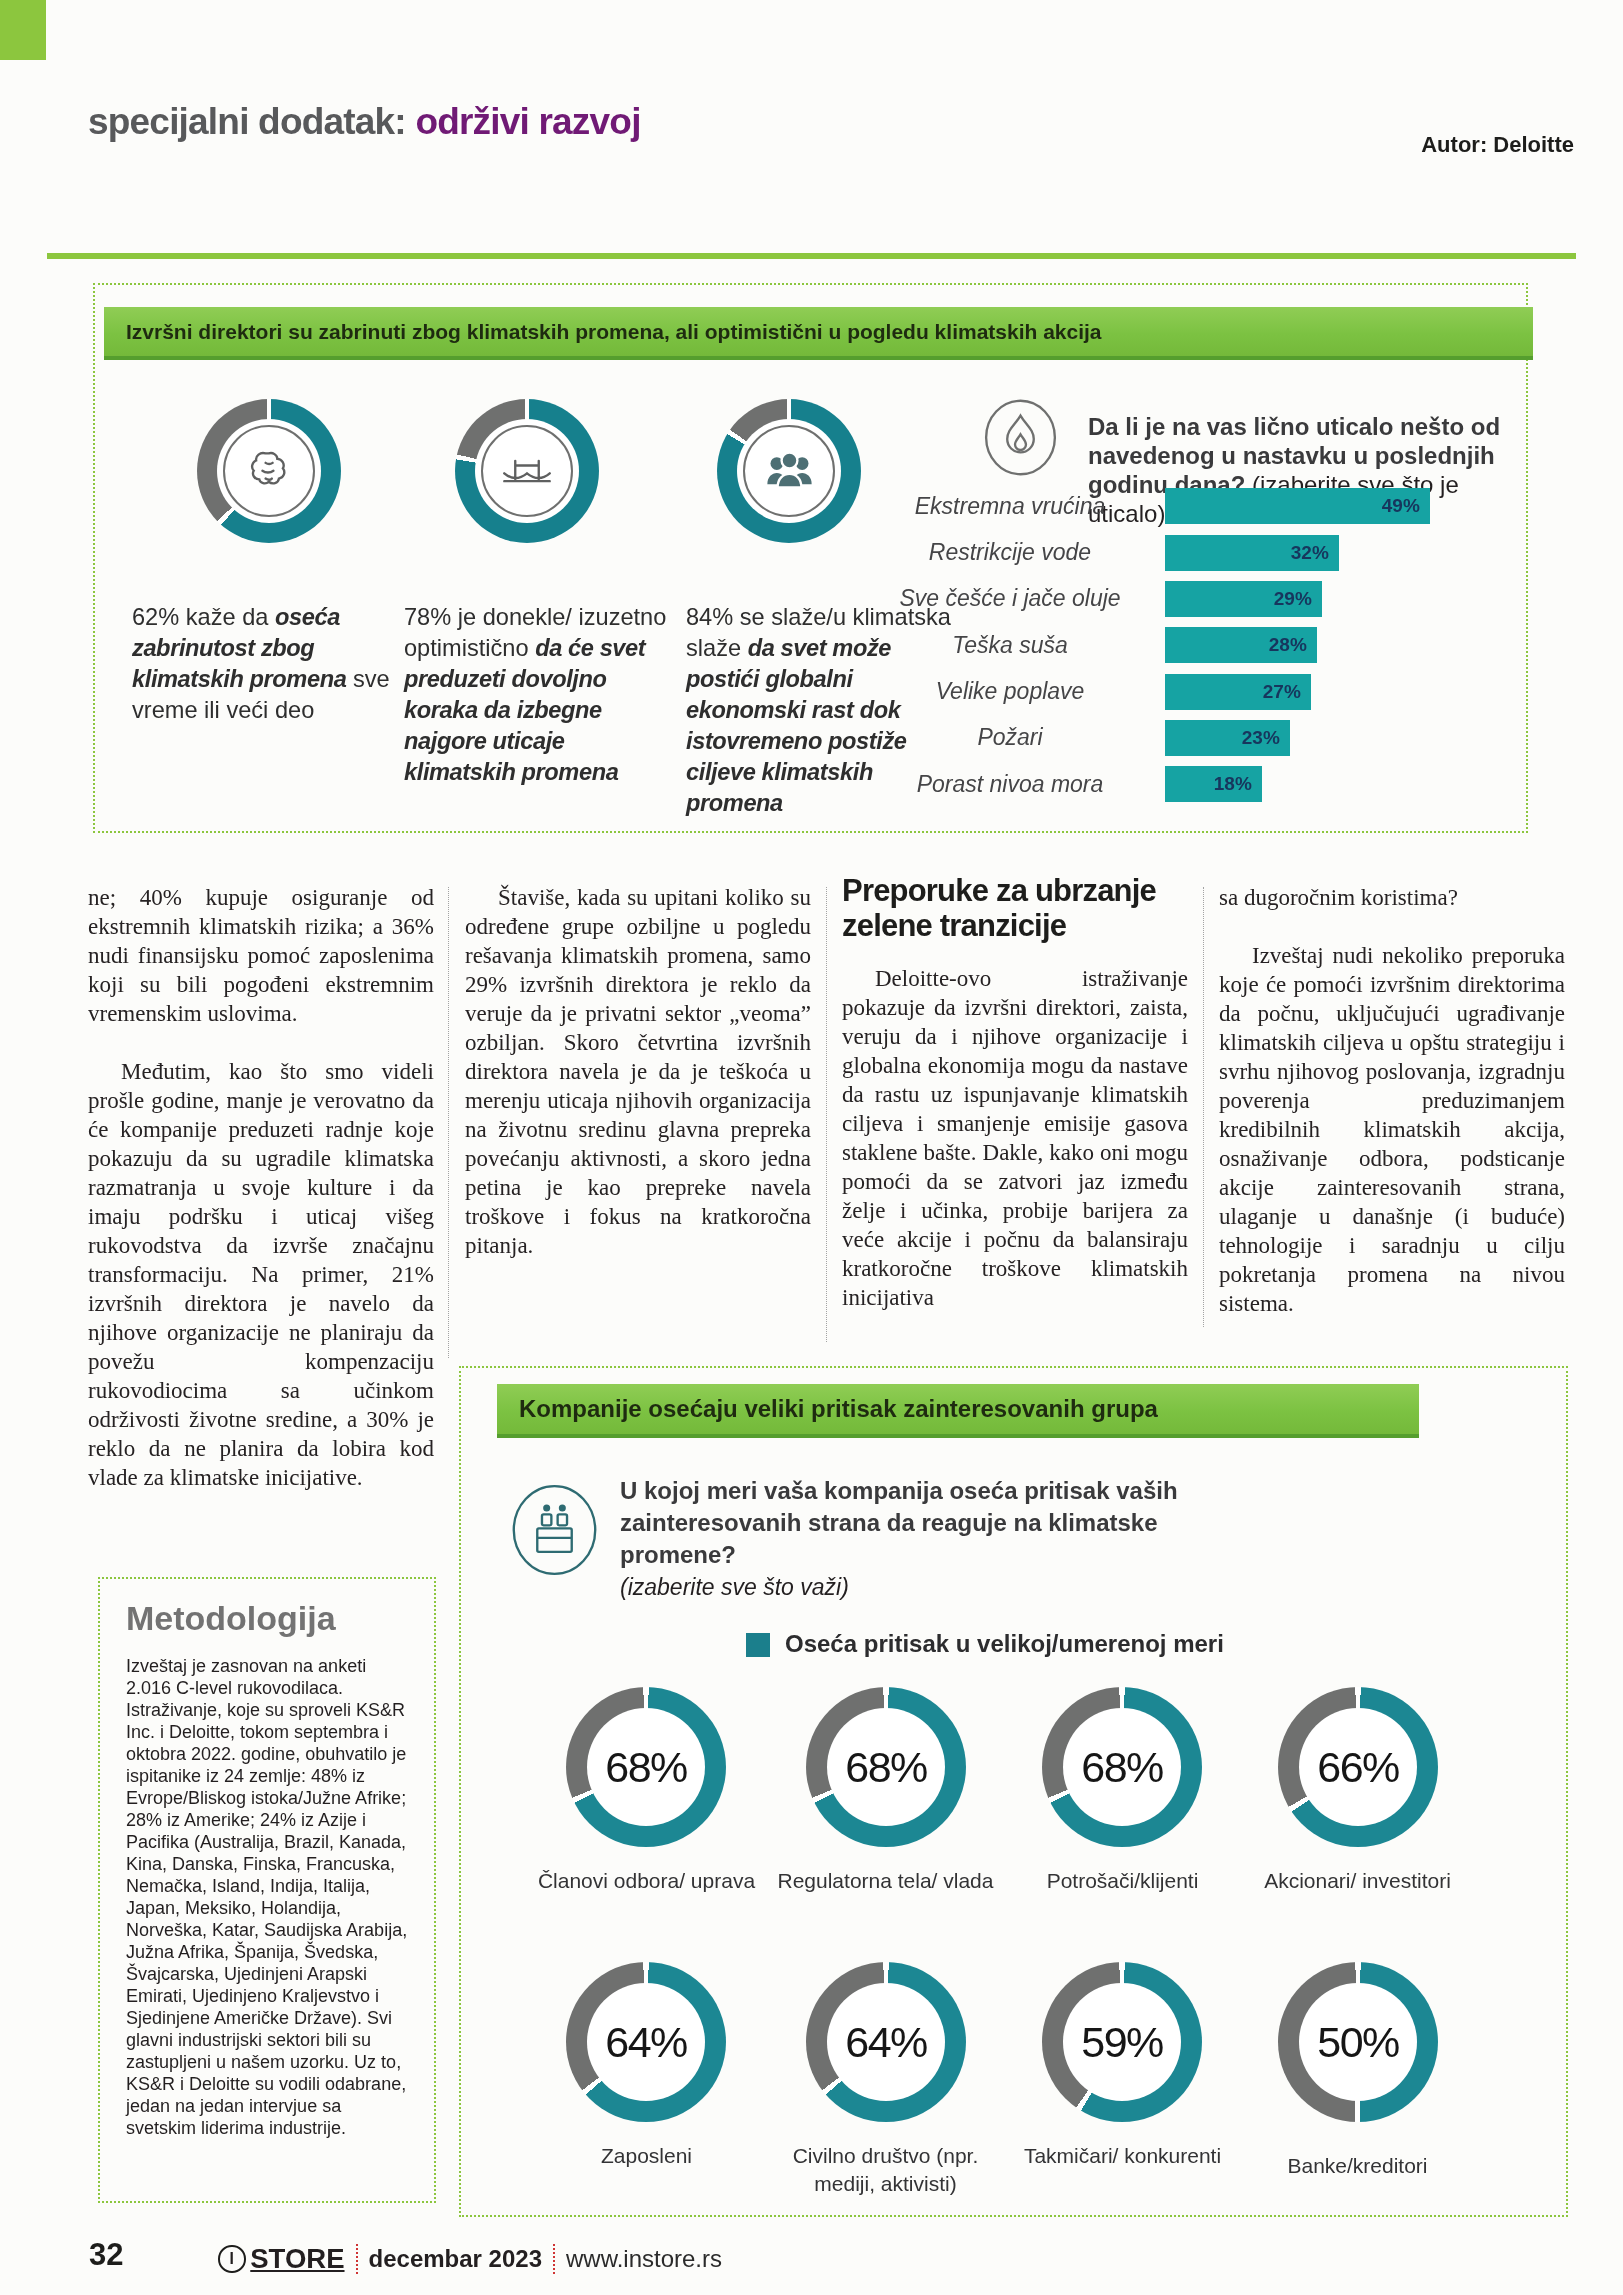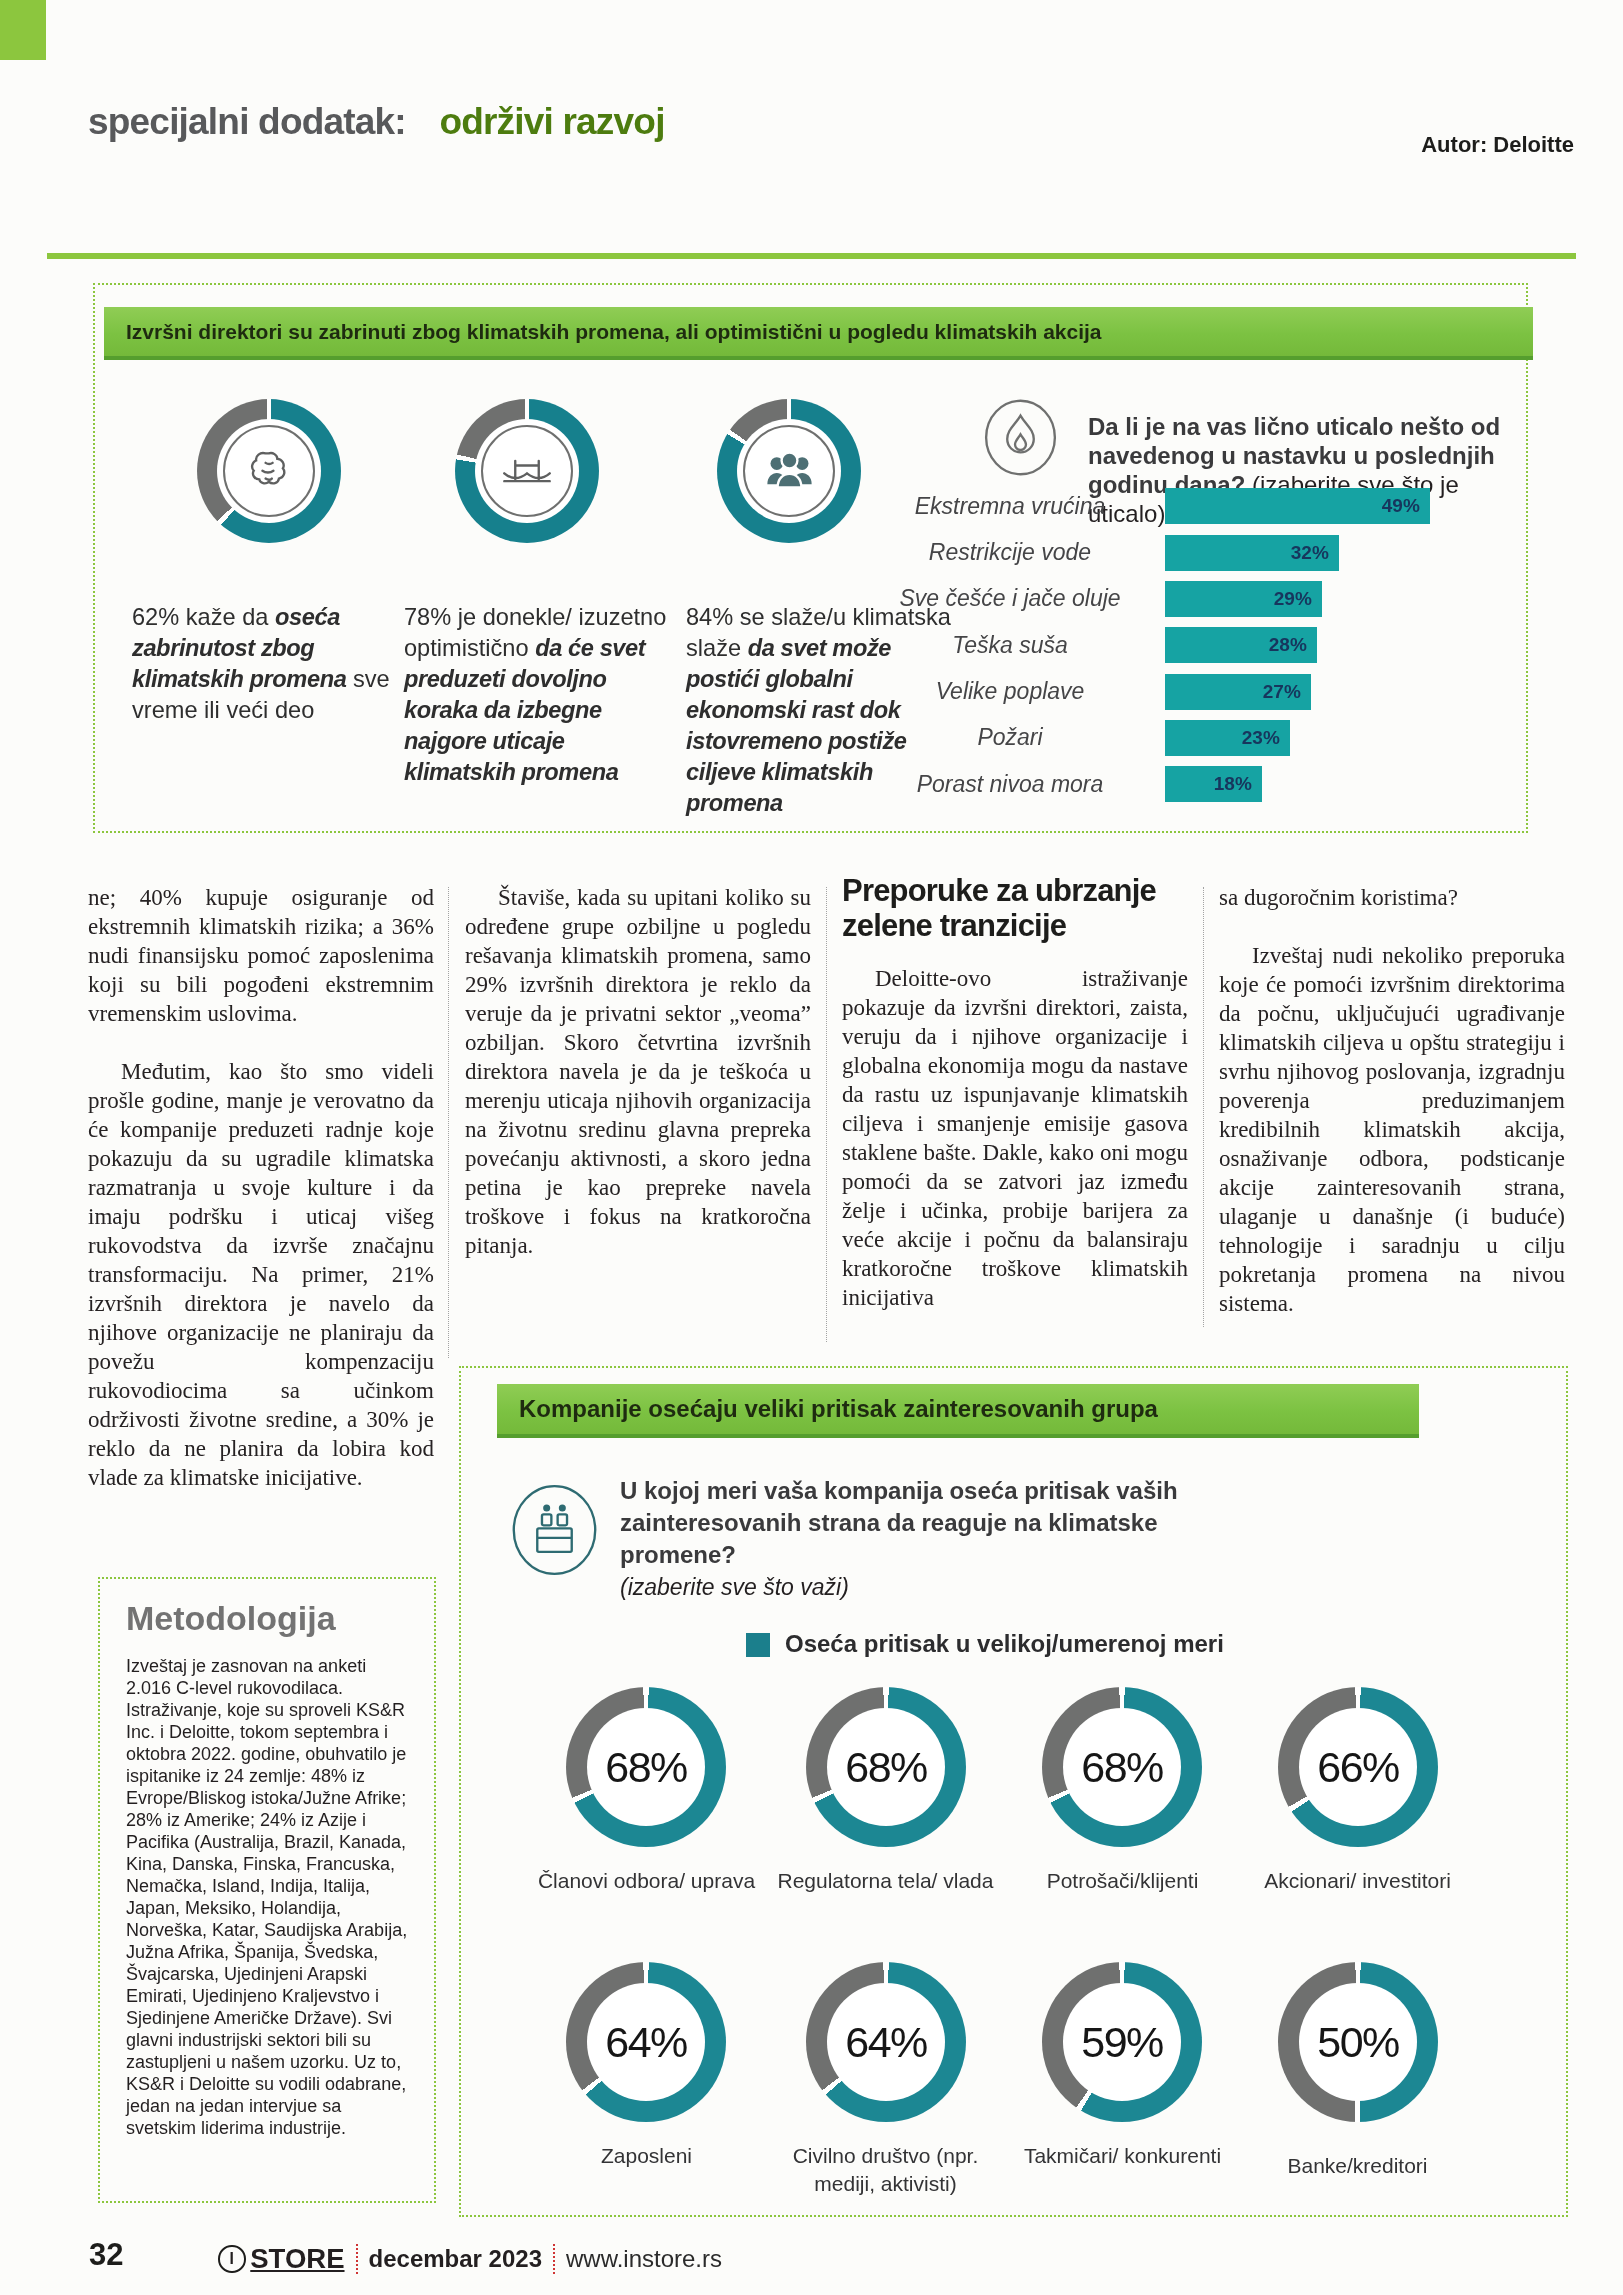--- a/index.html
+++ b/index.html
@@ -3,21 +3,21 @@
 <meta charset="utf-8">
 <style>
   html,body{margin:0;padding:0;background:#e8e8e4;}
   #page{position:relative;width:1623px;height:2295px;background:#fcfcfa;overflow:hidden;
         font-family:"Liberation Sans",sans-serif;color:#231f20;}
   .abs{position:absolute;}
 
   
   #corner-square{left:0;top:0;width:46px;height:60px;background:#8cc63e;}
   #masthead{left:88px;top:101px;font-weight:bold;font-size:37px;letter-spacing:-0.8px;color:#58595b;}
-  #masthead .green{color:#4d7c0f;margin-left:24px;}
+  #masthead .green{color:#701a75;}
   #author{right:49px;top:132px;font-weight:bold;font-size:22px;color:#1d1d1b;}
   #header-rule{left:47px;top:253px;width:1529px;height:5.5px;background:#8cc63e;}
 
   
   .dotted-box{border:2.4px dotted #8cc63e;}
   #box-top{left:93px;top:283px;width:1431px;height:546px;}
   #box-metodologija{left:98px;top:1577px;width:334px;height:622px;}
   #box-bottom{left:459px;top:1366px;width:1105px;height:847px;}
 
   

